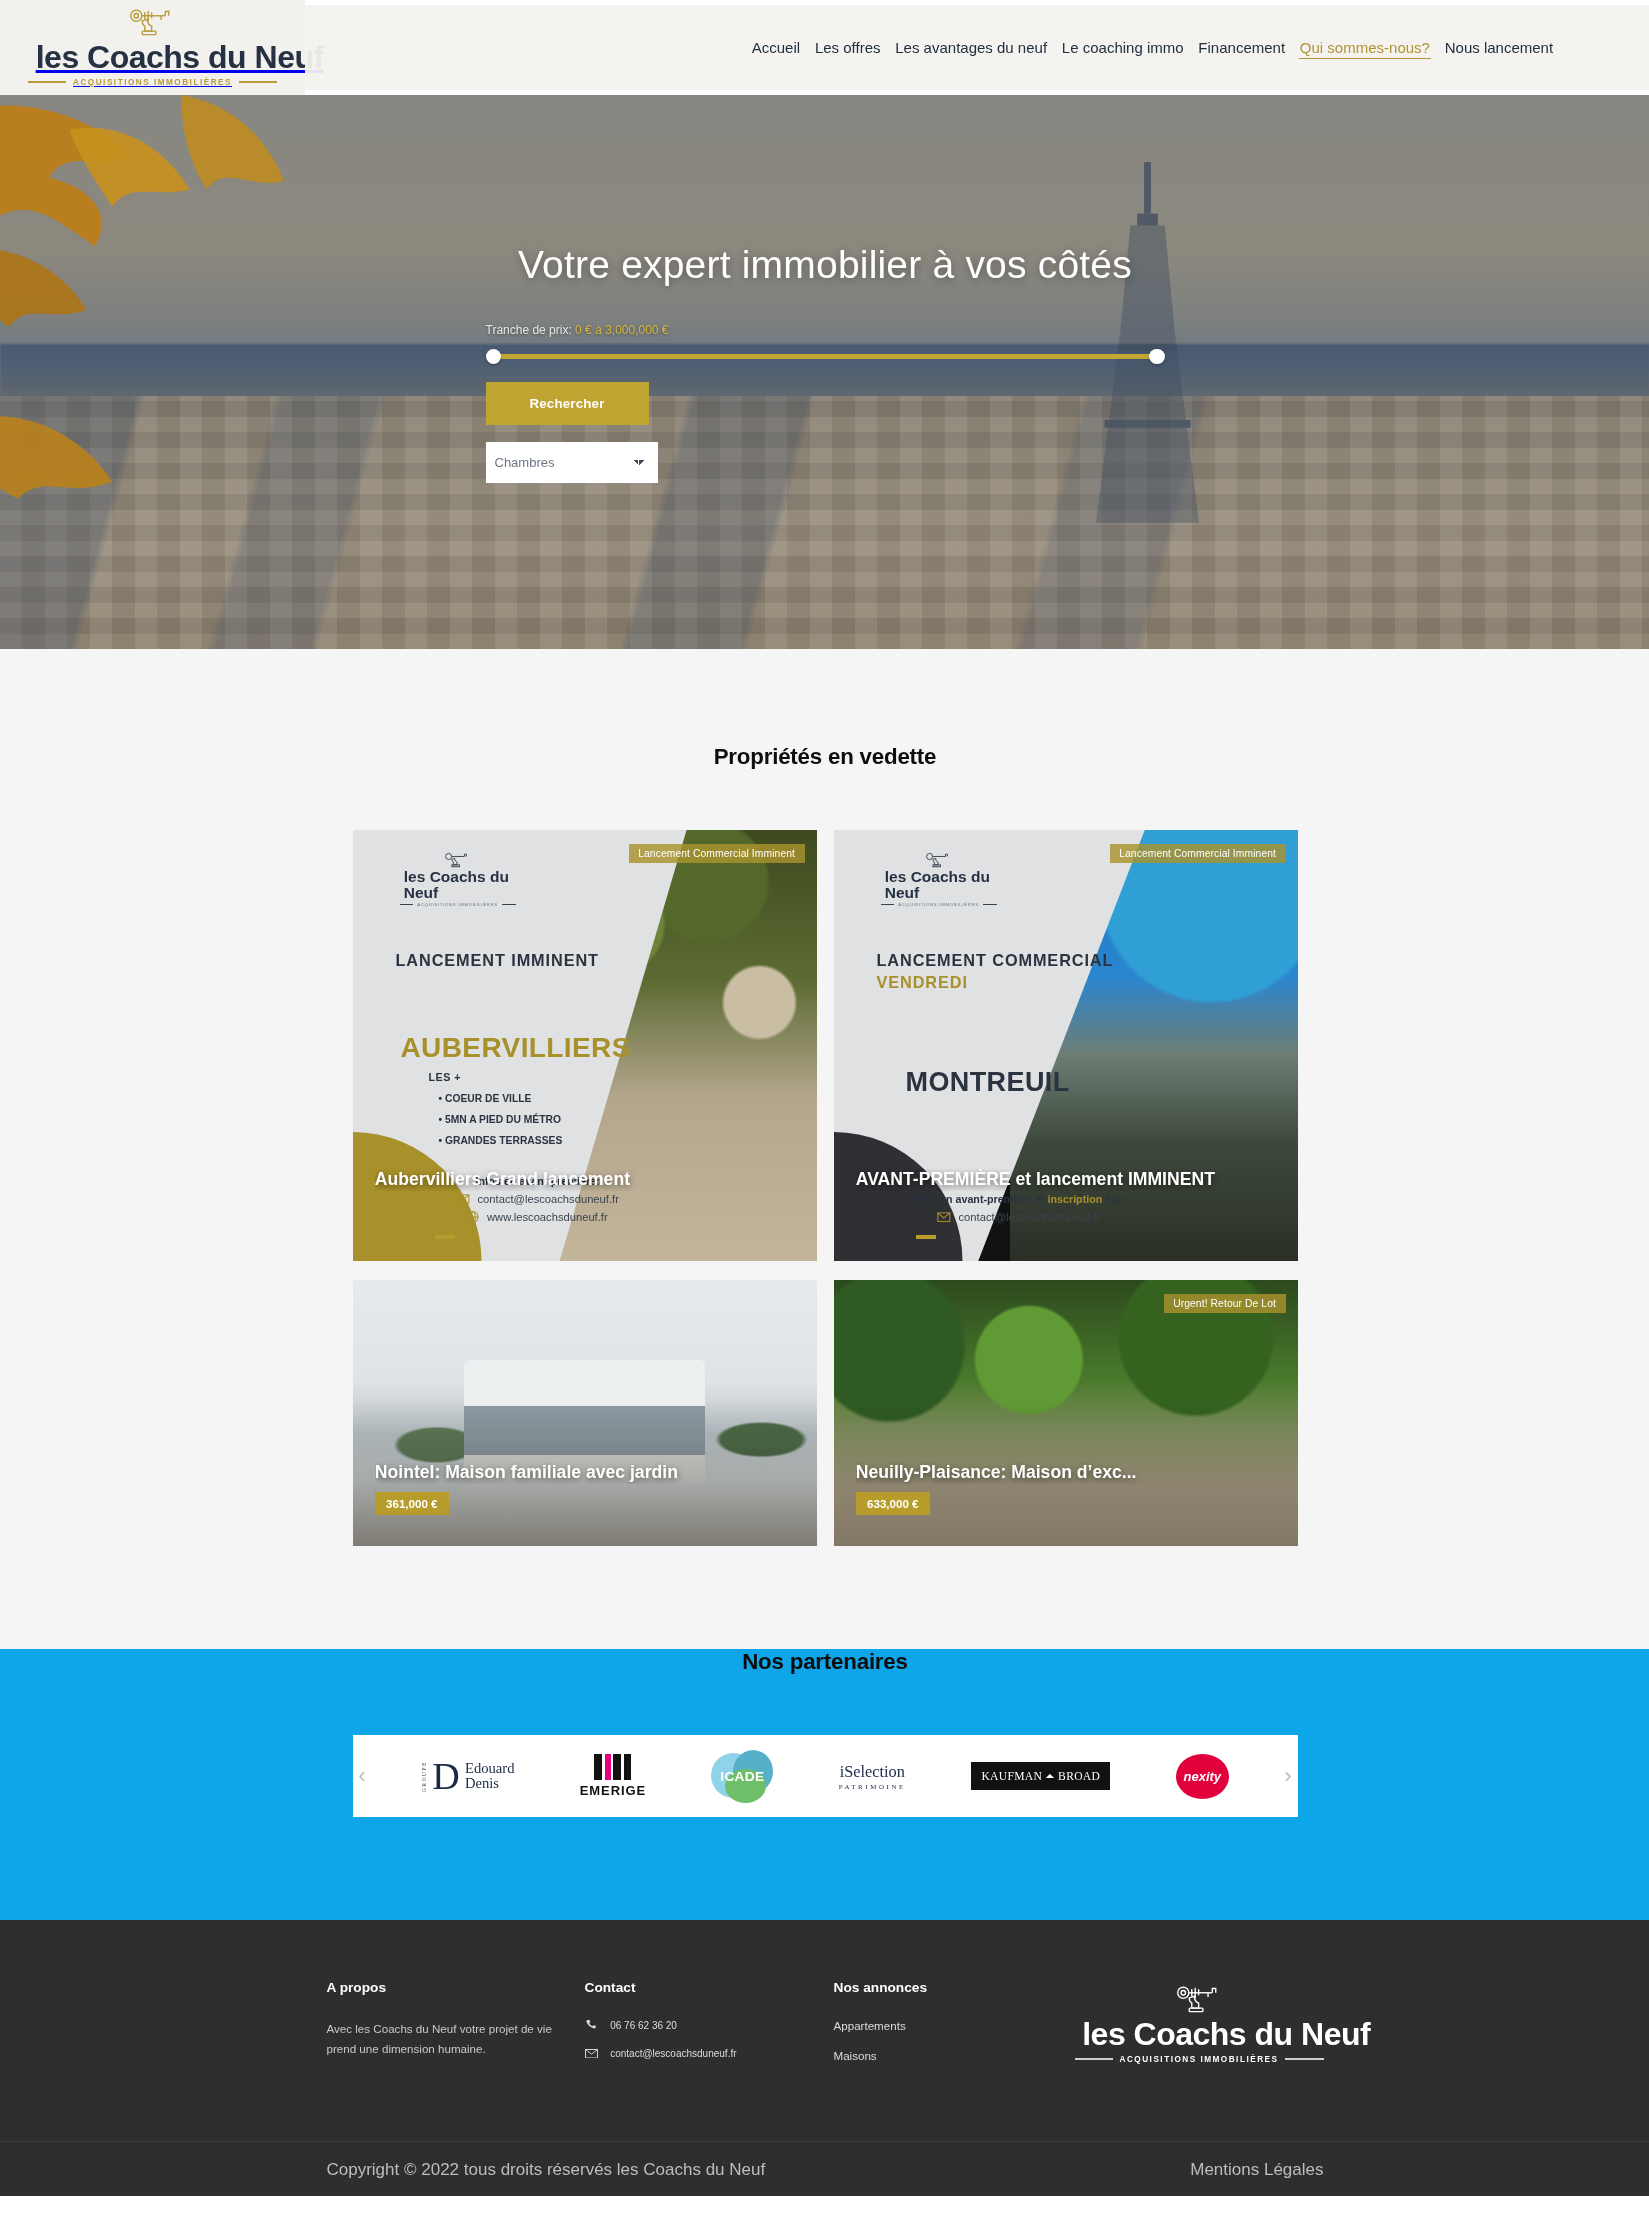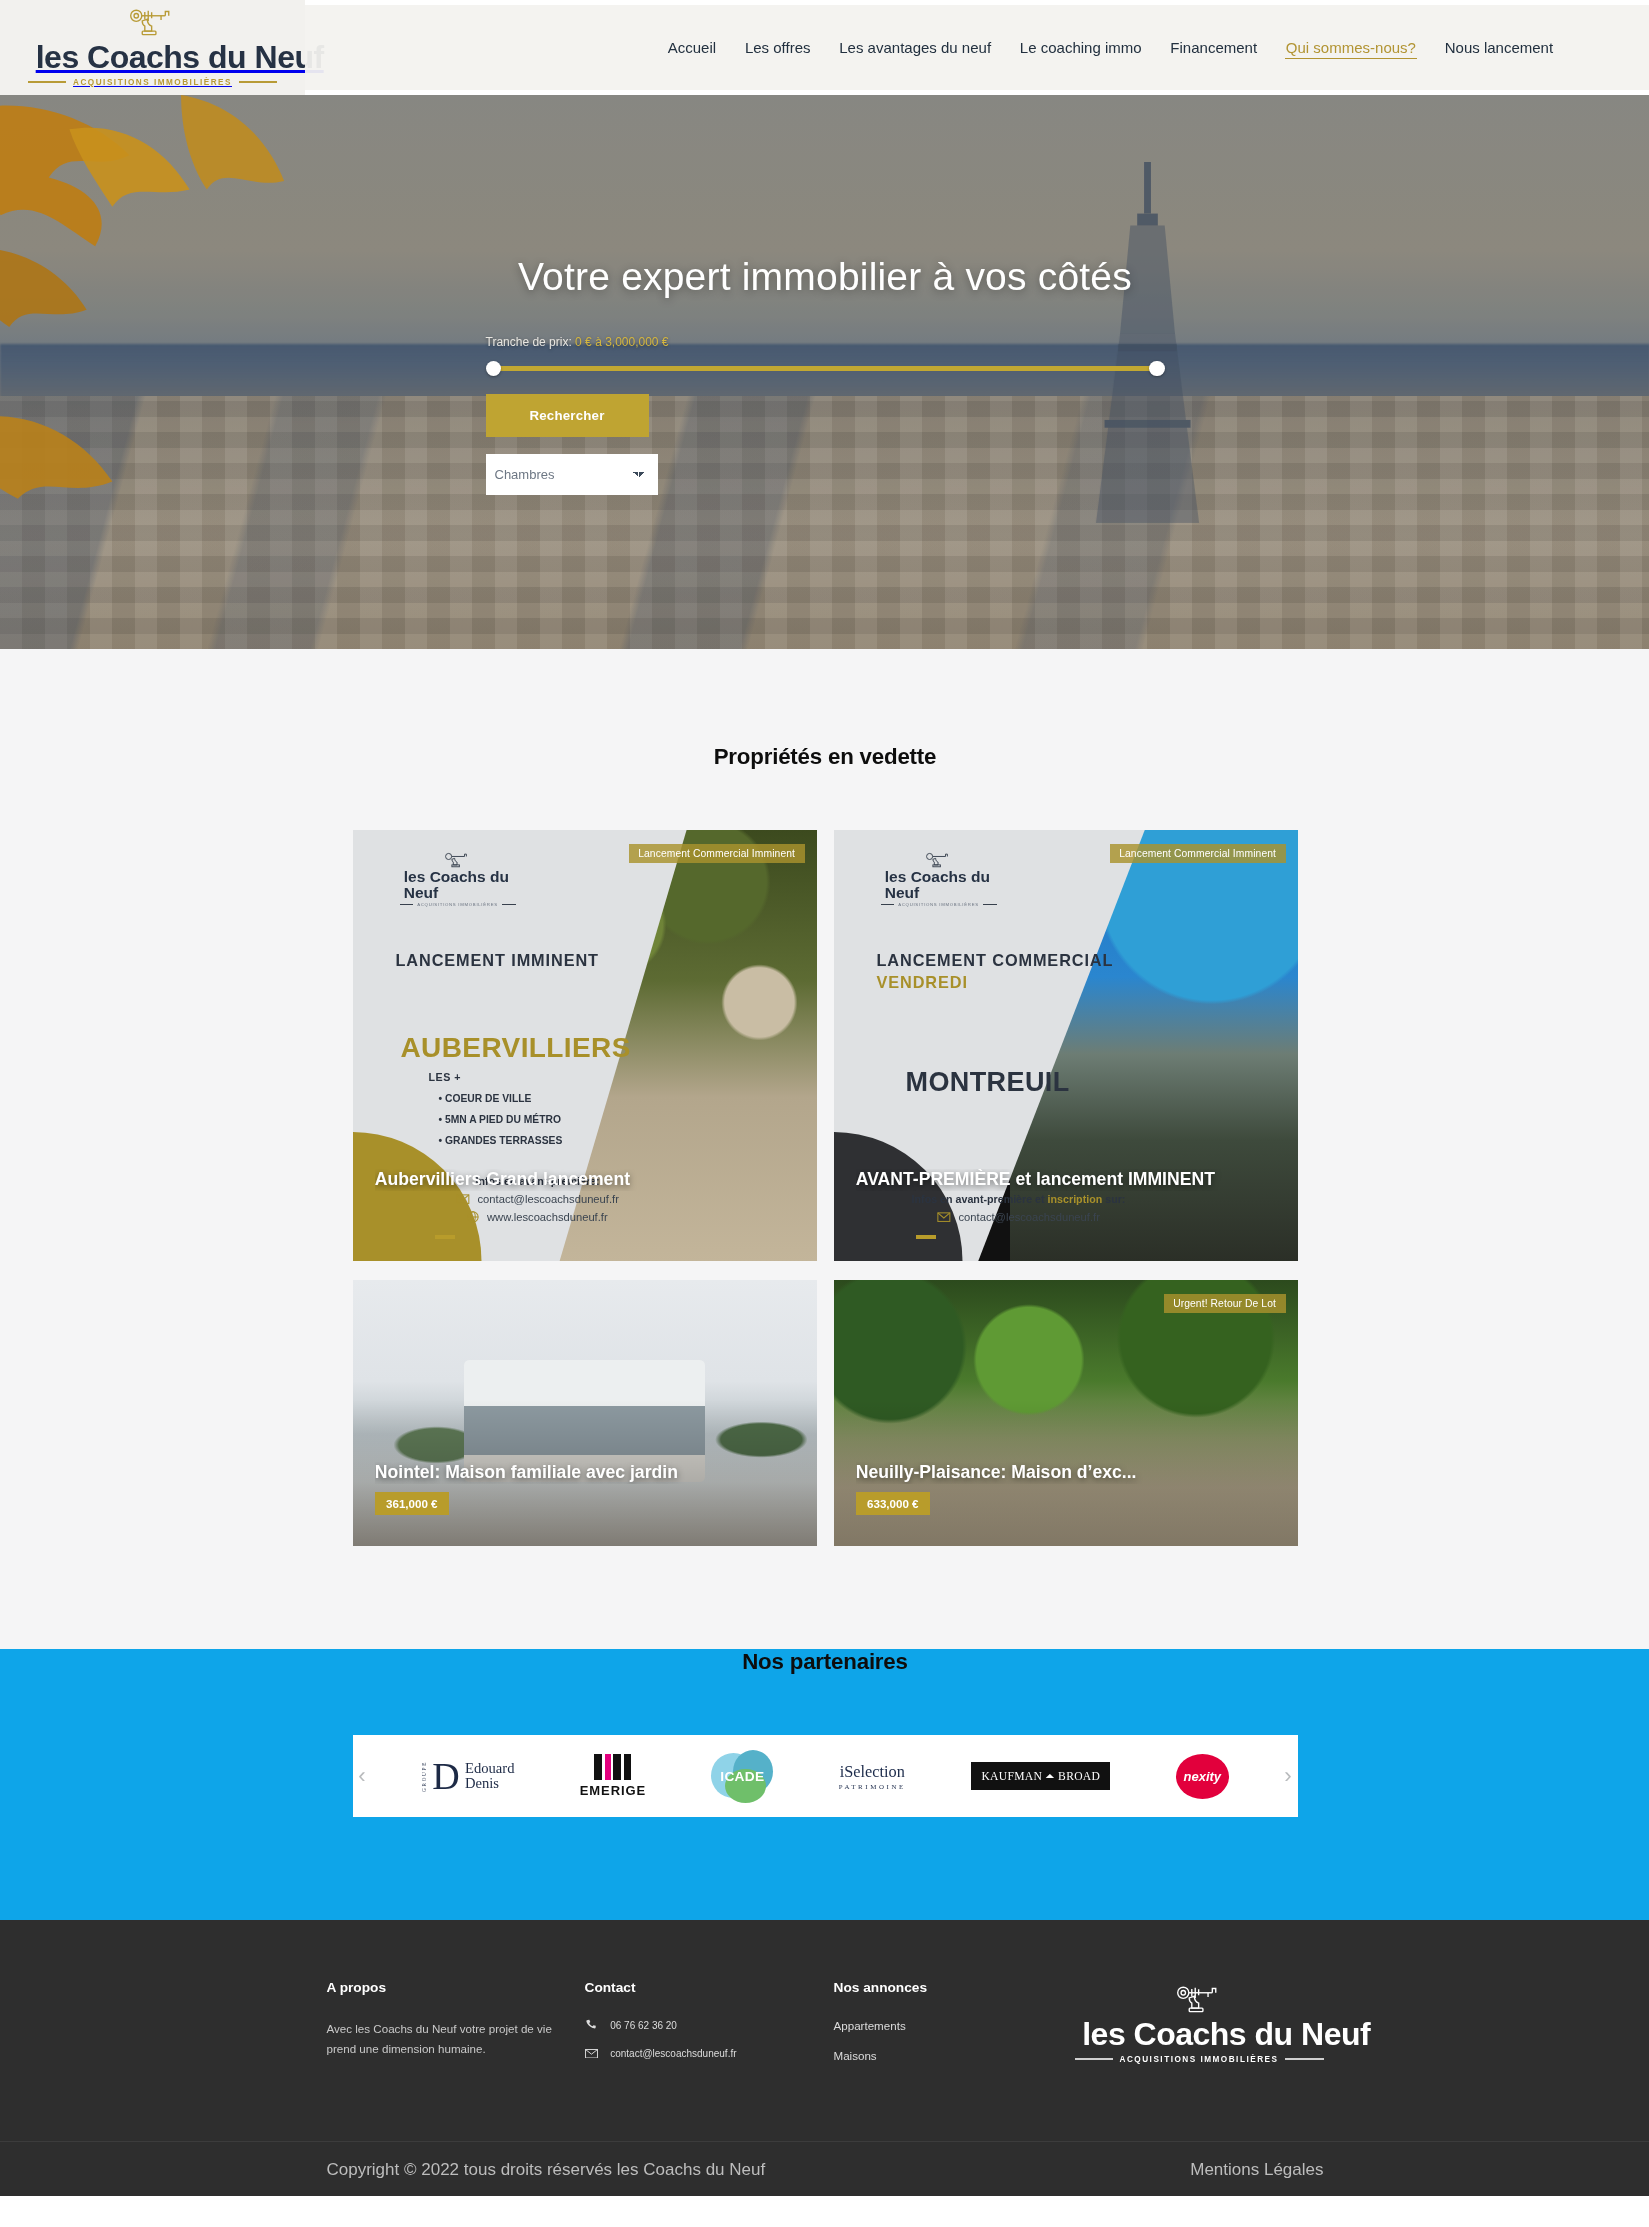--- a/index.html
+++ b/index.html
@@ -38,21 +38,21 @@
   .logo-tag{
     font-size:8.2px; letter-spacing:1.5px; color:#b89b36; font-weight:600;
     white-space:nowrap;
   }
   .logo.is-light .logo-word{ color:#ffffff; }
   .logo.is-light .logo-tag{ color:#ffffff; }
   .logo.is-light .logo-rule{ background:#cfcfcf; }
 
   .main-nav{
     flex:1; display:flex; align-items:center; justify-content:flex-end;
-    gap:27px; padding-right:96px;
+    gap:13px; padding-right:96px;
     background:rgba(243,242,239,.94);
     height:85px;
   }
   .nav-link{
     font-size:15px; color:#22303f; text-decoration:none;
     white-space:nowrap; padding:2.6px 0.9px;
     font-family:"Liberation Sans Narrow","Liberation Sans", sans-serif;
   }
   .nav-link.active{ color:#b29433; border-bottom:1.7px solid #b29433; }
 
@@ -87,21 +87,21 @@
   }
   .eiffel{
     position:absolute; left:1070px; top:67px; width:155px; height:361px;
     opacity:.92;
   }
   .leaves{ position:absolute; left:-34px; top:0; width:370px; height:481px; }
 
   .hero-overlay{ position:absolute; inset:0; background:rgba(40,40,40,.16); }
 
   .hero-inner{
-    position:absolute; left:0; right:0; top:160px;
+    position:absolute; left:0; right:0; top:148px;
     display:flex; flex-direction:column; align-items:center;
   }
   .hero-title{
     font-size:39px; font-weight:400; color:#ffffff;
     text-shadow:0 1.7px 8.6px rgba(0,0,0,.35);
     margin-bottom:36px; letter-spacing:0.2px;
     font-family:"Liberation Sans Narrow","Liberation Sans", sans-serif;
   }
   .search-panel{ width:679px; }
   .price-line{

